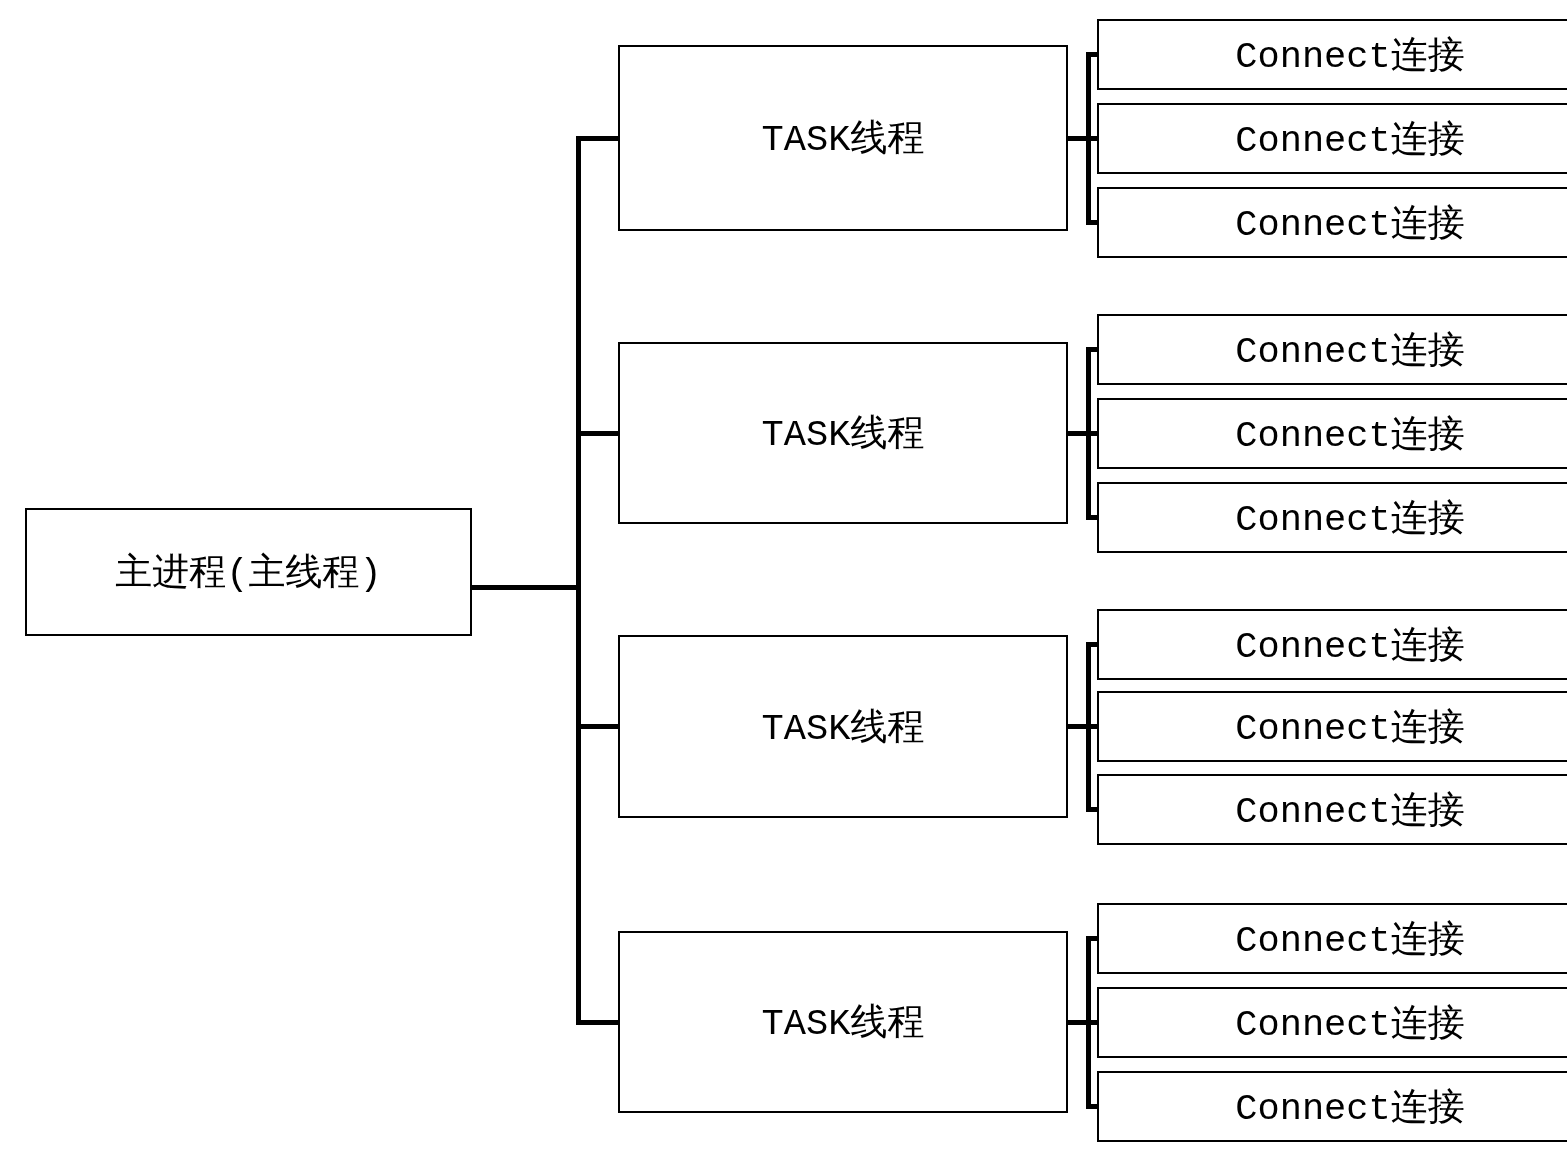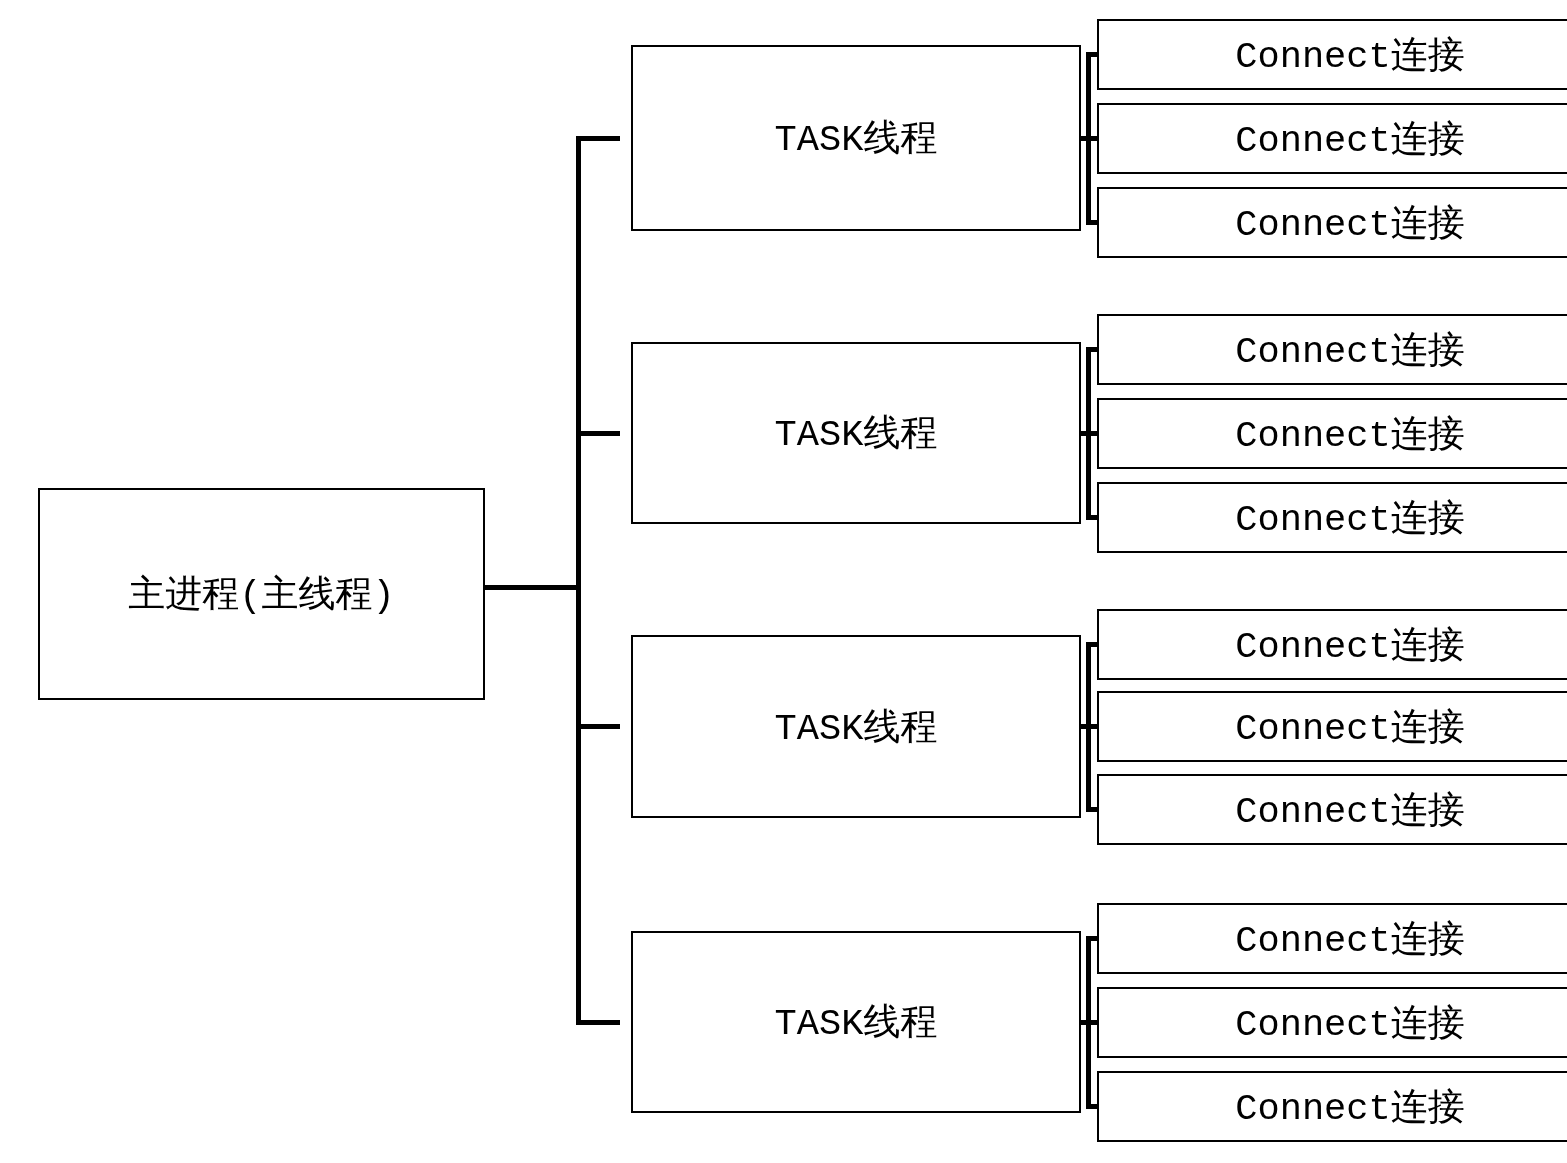--- a/index.html
+++ b/index.html
@@ -30,27 +30,26 @@
     border: 2px solid #000000;
     background: #ffffff;
     display: flex;
     align-items: center;
     justify-content: center;
     text-align: center;
     white-space: nowrap;
   }
   .root-box, .task-box {
     font-size: 37px;
-    margin-left: 13px;
   }
   .connect-box {
     font-size: 37px;
   }
   
-  .root-box    { left: 25px;  top: 488px;  width: 447px; height: 212px; justify-content: center; }
+  .root-box    { left: 25px;  top: 508px;  width: 447px; height: 128px; justify-content: center; }
   
   .task-0 { left: 618px; top: 45px;   width: 450px; height: 186px; }
   .task-1 { left: 618px; top: 342px;  width: 450px; height: 182px; }
   .task-2 { left: 618px; top: 635px;  width: 450px; height: 183px; }
   .task-3 { left: 618px; top: 931px;  width: 450px; height: 182px; }
   
   .conn { left: 1097px; width: 506px; height: 71px; }
   .c-0-0 { top: 19px; }   .c-0-1 { top: 103px; }  .c-0-2 { top: 187px; }
   .c-1-0 { top: 314px; }  .c-1-1 { top: 398px; }  .c-1-2 { top: 482px; }
   .c-2-0 { top: 609px; }  .c-2-1 { top: 691px; }  .c-2-2 { top: 774px; }

